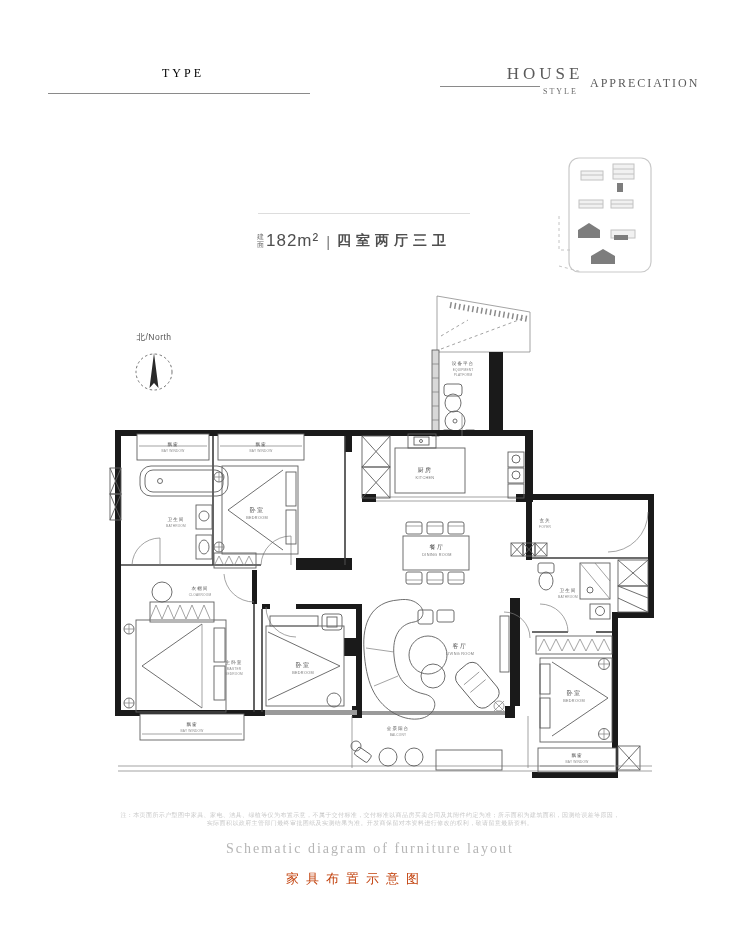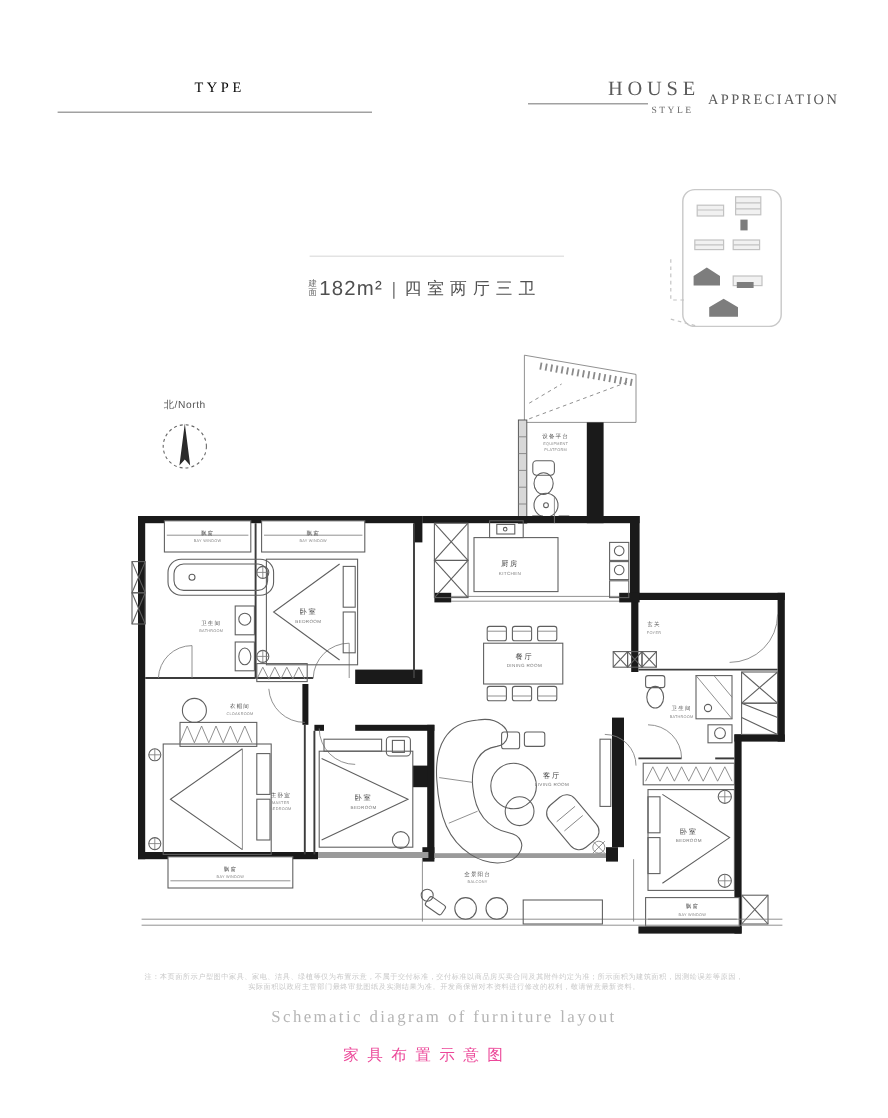--- a/index.html
+++ b/index.html
@@ -23,28 +23,28 @@
   .hero-name{left:118px;top:152px;font-family:"Liberation Serif","DejaVu Serif",serif;
           font-size:56px;font-weight:700;letter-spacing:24px;color:#3f3f3f;}
   .hero-type{left:120px;top:230px;font-family:"Liberation Serif","DejaVu Serif",serif;
           font-size:19px;letter-spacing:15px;color:#5c5c5c;}
   .hero-rule{left:258px;top:213px;width:212px;height:1px;background:#ddd;}
   .hero-spec{left:257px;top:228px;display:flex;align-items:center;height:26px;color:#4f4f4f;}
   .spec-prefix{display:inline-flex;flex-direction:column;font-size:7px;line-height:8px;
           color:#6b6b6b;margin-right:2px;letter-spacing:0;}
   .spec-area{font-size:17px;letter-spacing:1px;}
   .spec-sep{font-size:15px;margin:0 7px;color:#7a7a7a;}
-  .spec-rooms{font-size:14px;letter-spacing:5px;}
+  .spec-rooms{font-size:14px;letter-spacing:5px;font-weight:bold;}
   
   .disclaimer{left:120px;top:811px;width:500px;text-align:center;font-size:6px;
           line-height:8px;color:#c9c9c9;letter-spacing:0.4px;}
   .cap-en{left:0;top:841px;width:740px;text-align:center;font-family:"Liberation Serif","DejaVu Serif",serif;
           font-size:14px;letter-spacing:2px;color:#b5b5b5;}
   .cap-cn{left:0;top:870px;width:712px;text-align:center;font-size:13px;
-          letter-spacing:7px;color:#ec4899;}
+          letter-spacing:7px;color:#c2410c;}
   .watermark{right:3px;top:898px;font-size:20px;font-weight:700;letter-spacing:1px;color:#3d3d3d;}
   
   svg text{font-family:"Liberation Sans","DejaVu Sans",sans-serif;}
   .rcn{font-size:6px;fill:#4a4a4a;letter-spacing:1.5px;text-anchor:middle;}
   .ren{font-size:3.8px;fill:#777;letter-spacing:0.3px;text-anchor:middle;}
   .rcns{font-size:4.6px;fill:#555;letter-spacing:1px;text-anchor:middle;}
   .rens{font-size:3.2px;fill:#888;letter-spacing:0.2px;text-anchor:middle;}
   .wall{fill:#1a1a1a;}
   .gwall{fill:#9a9a9a;}
   .ln{stroke:#3c3c3c;stroke-width:1.6;fill:none;}

